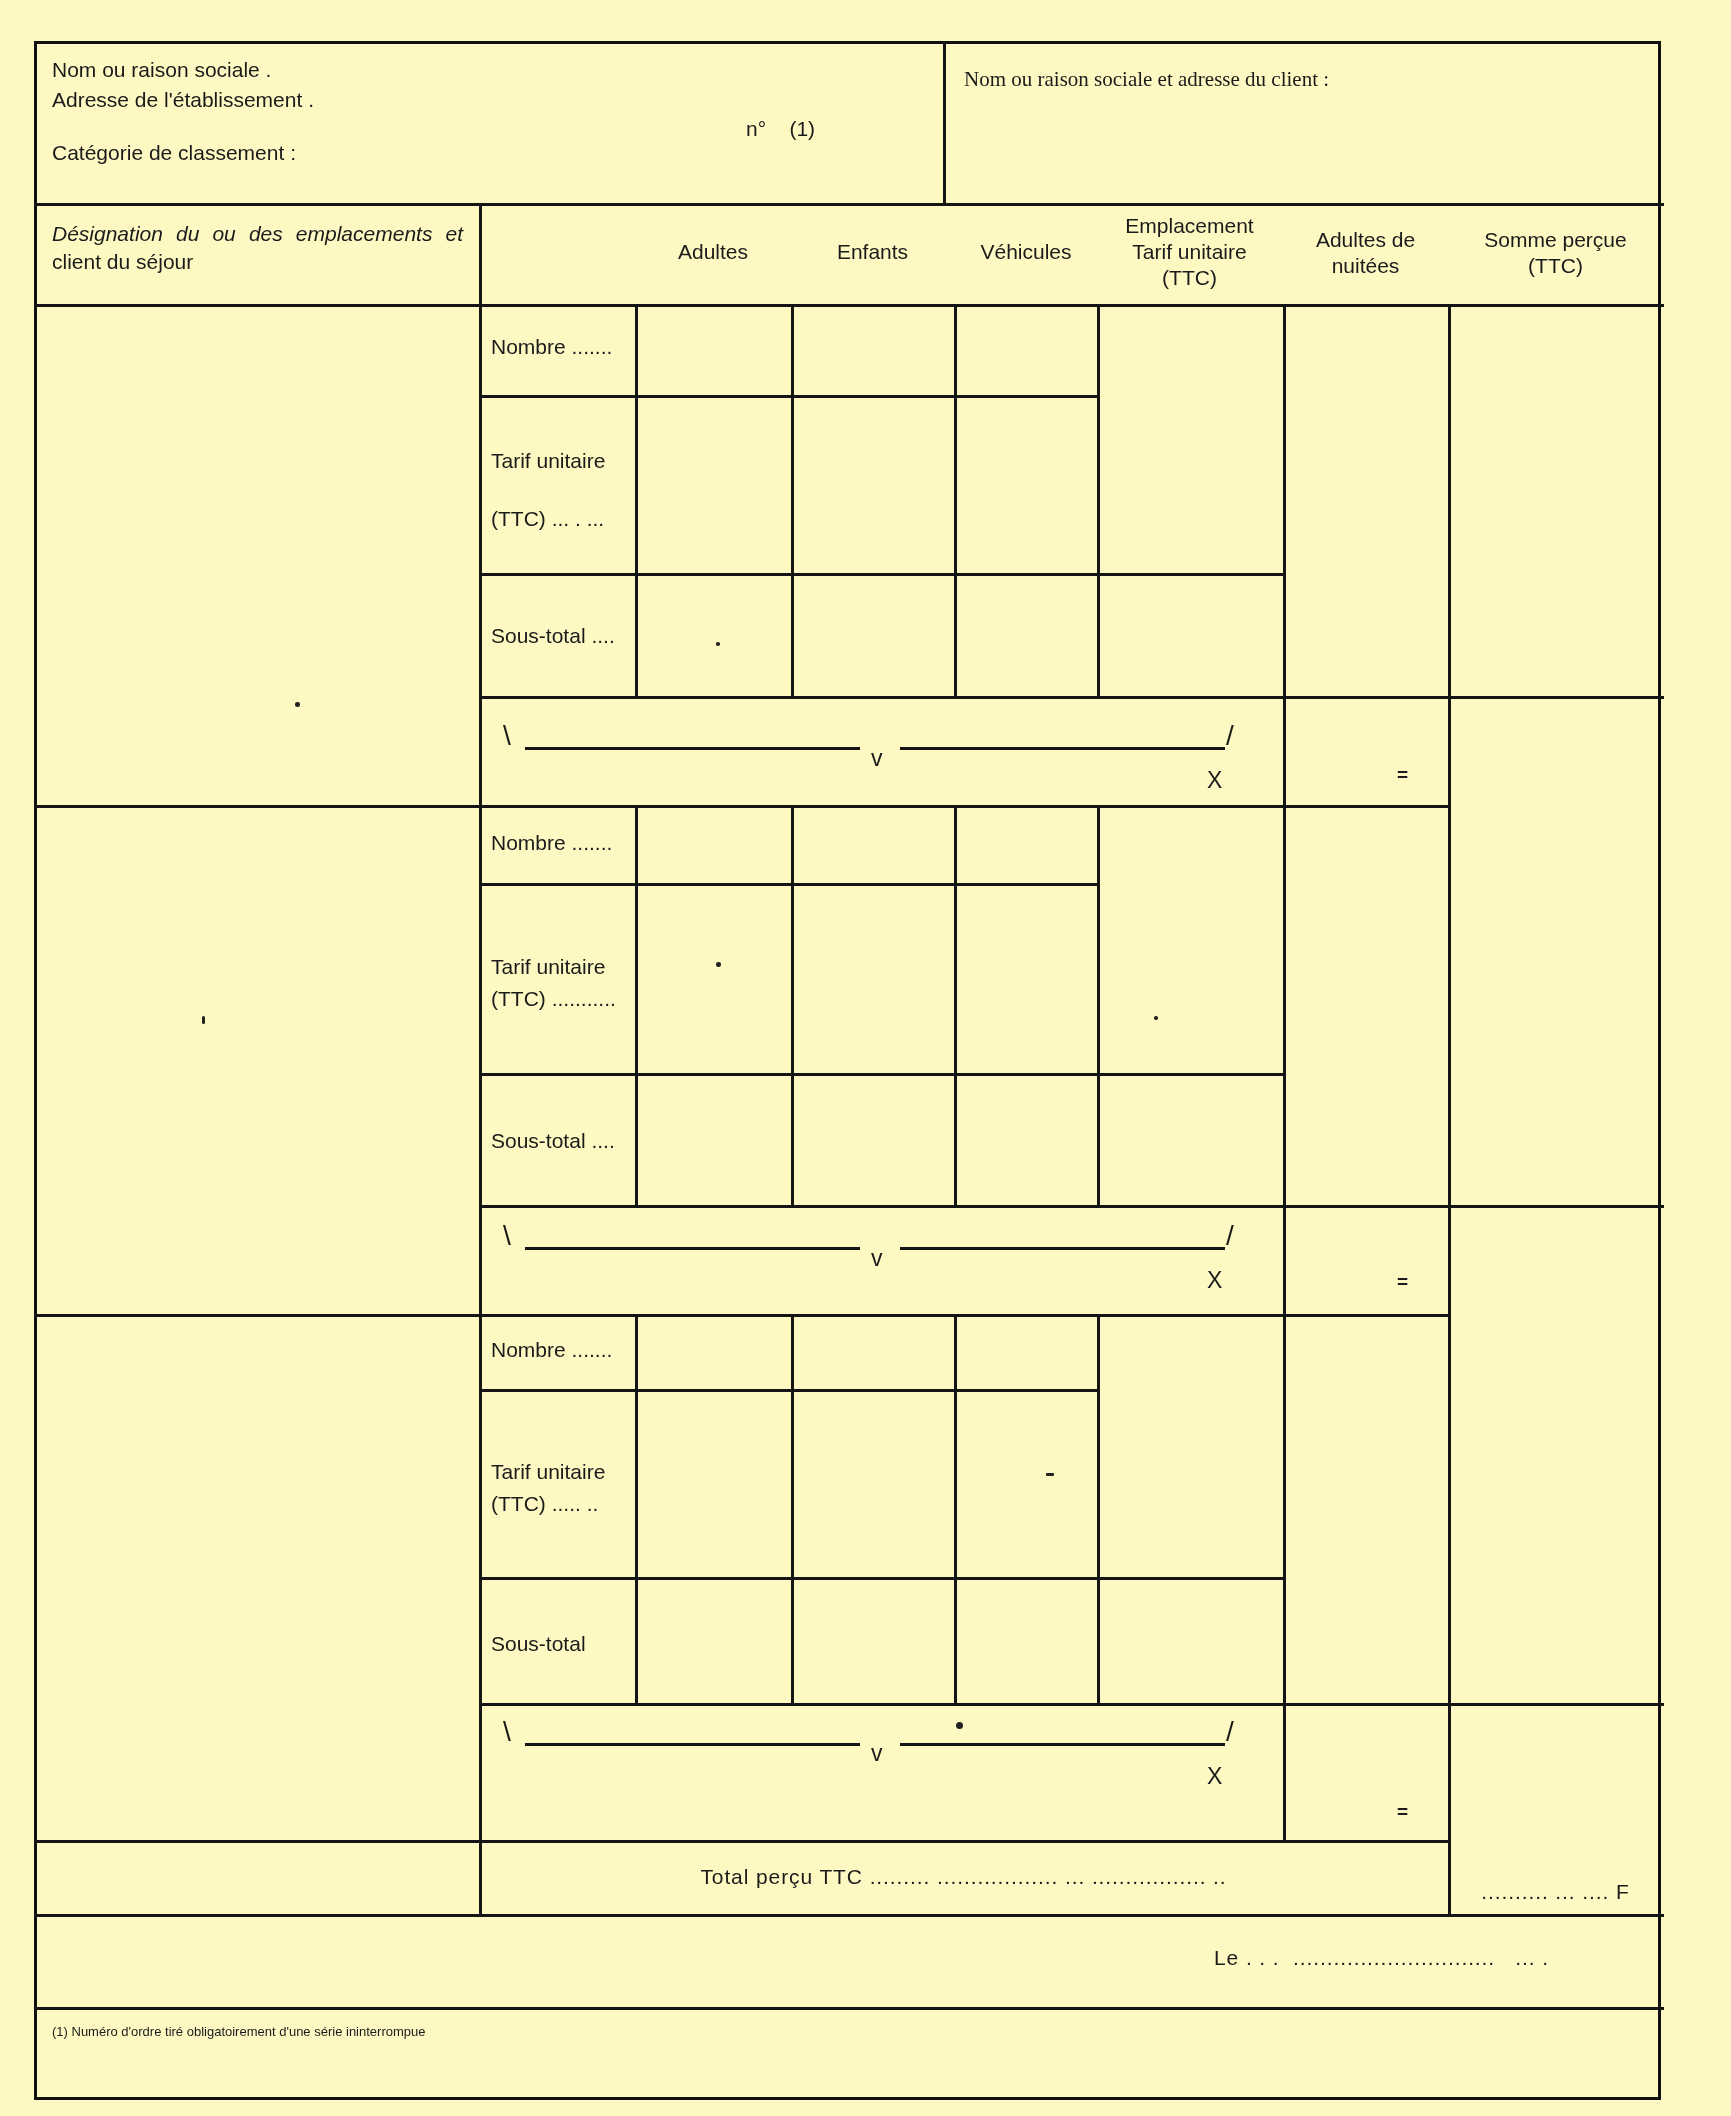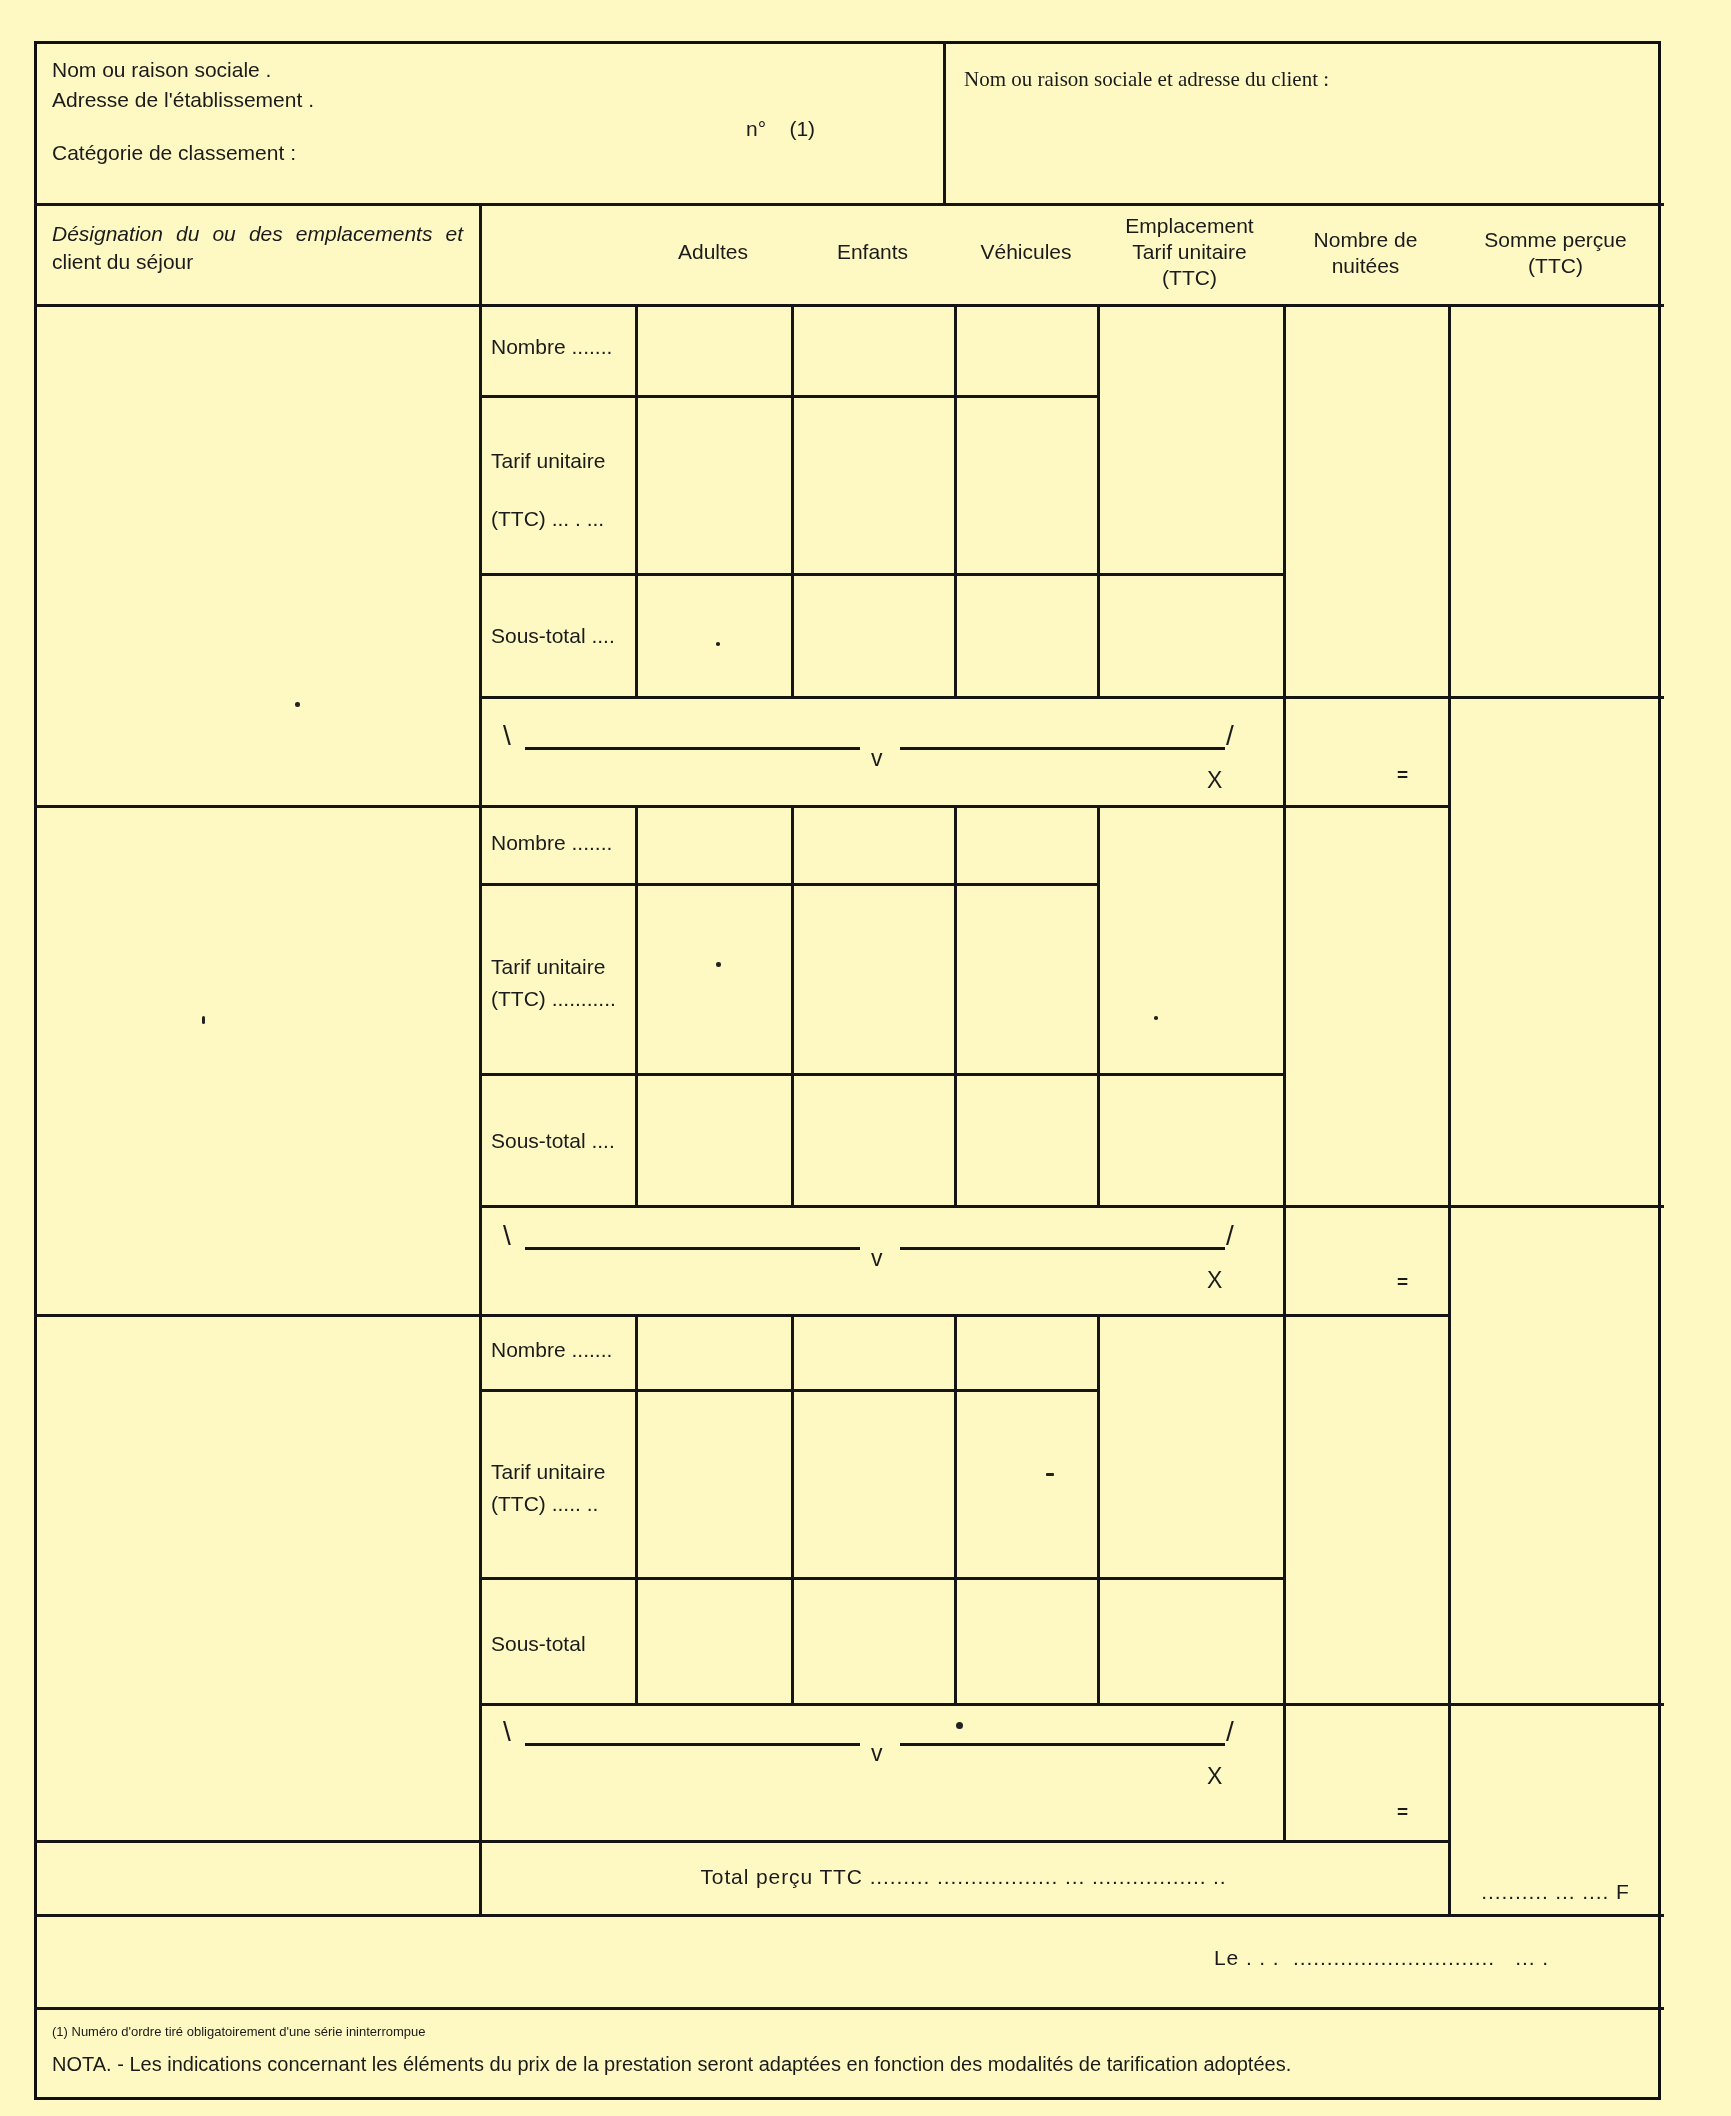--- a/index.html
+++ b/index.html
@@ -48,35 +48,34 @@
   </div>
   <div class="txt ctr" style="left:635px;top:238px;width:156px;">Adultes</div>
   <div class="txt ctr" style="left:791px;top:238px;width:163px;">Enfants</div>
   <div class="txt ctr" style="left:954px;top:238px;width:144px;">Véhicules</div>
   <div class="txt ctr" style="left:1097px;top:213px;width:185px;line-height:26px;">
     <div>Emplacement</div>
     <div>Tarif unitaire</div>
     <div>(TTC)</div>
   </div>
   <div class="txt ctr" style="left:1283px;top:227px;width:165px;line-height:26px;">
-    <div>Nombre de</div>
+    <div>Adultes de</div>
     <div>nuitées</div>
   </div>
   <div class="txt ctr" style="left:1448px;top:227px;width:215px;line-height:26px;">
     <div>Somme perçue</div>
     <div>(TTC)</div>
   </div>
 
   <div class="txt ctr dotline" style="left:479px;top:1863px;width:969px;">Total perçu TTC ......... .................. ...     ................. ..</div>
   <div class="txt ctr dotline" style="left:1453px;top:1878px;width:205px;">.......... ... .... F</div>
 
   <div class="txt dotline" style="left:1182px;top:1944px;margin-left:32px;">Le . . .  ..............................   ... .</div>
 
   <div class="txt" style="left:52px;top:2018px;font-size:13px;">(1) Numéro d'ordre tiré obligatoirement d'une série ininterrompue</div>
-  <div class="txt" style="left:52px;top:2051px;font-size:20px;">NOTA. - Les indications concernant les éléments du prix de la prestation seront adaptées en fonction des modalités de tarification adoptées.</div>
 
   <div class="speck" style="left:295px;top:702px;width:4.5px;height:4.5px;"></div>
   <div class="speck" style="left:716px;top:642px;width:3.6px;height:3.6px;"></div>
   <div class="speck" style="left:716px;top:962px;width:4.5px;height:4.5px;"></div>
   <div class="speck" style="left:1154px;top:1016px;width:3.6px;height:3.6px;"></div>
   <div class="speck" style="left:202px;top:1016px;width:2.7px;height:8.2px;border-radius:1.8px;"></div>
   <div class="speck" style="left:1046px;top:1473px;width:8.2px;height:2.7px;border-radius:0.9px;"></div>
   <div class="speck" style="left:956px;top:1722px;width:7.3px;height:7.3px;"></div>
 
 <div class="ln hl" style="left: 34px; top: 203px; width: 1630px;"></div>

